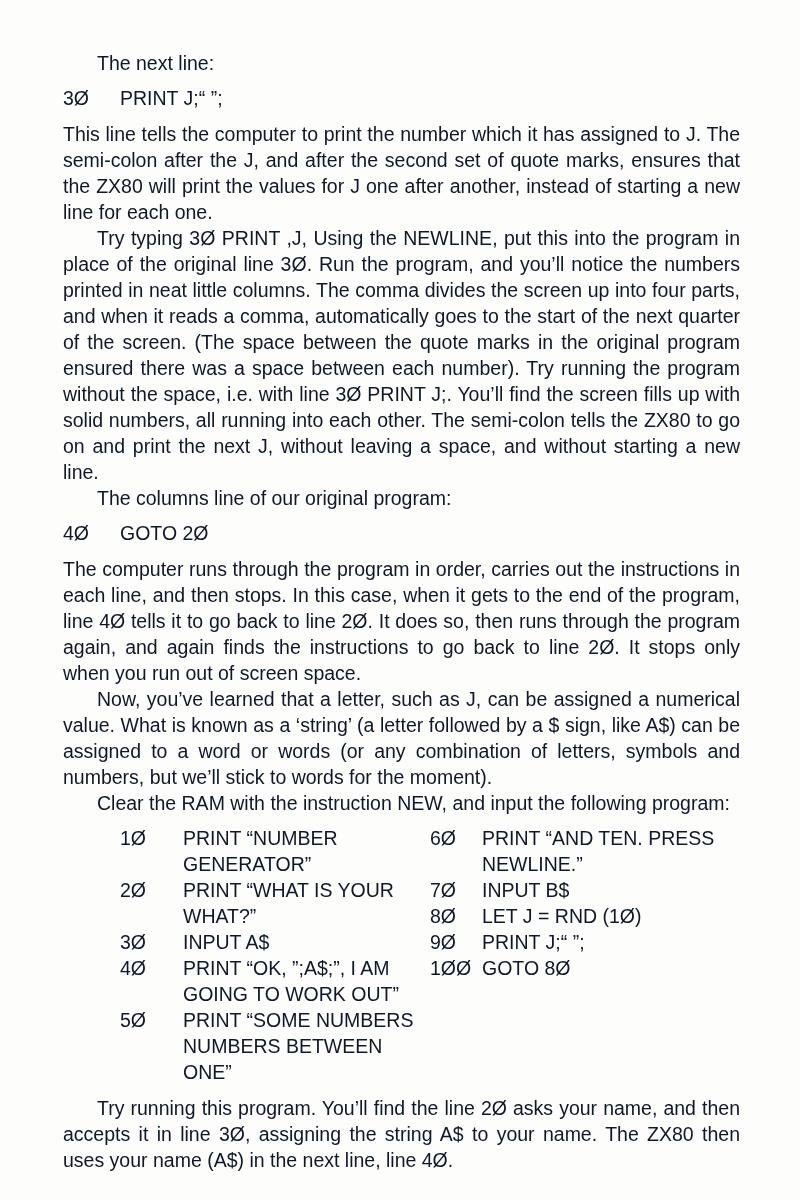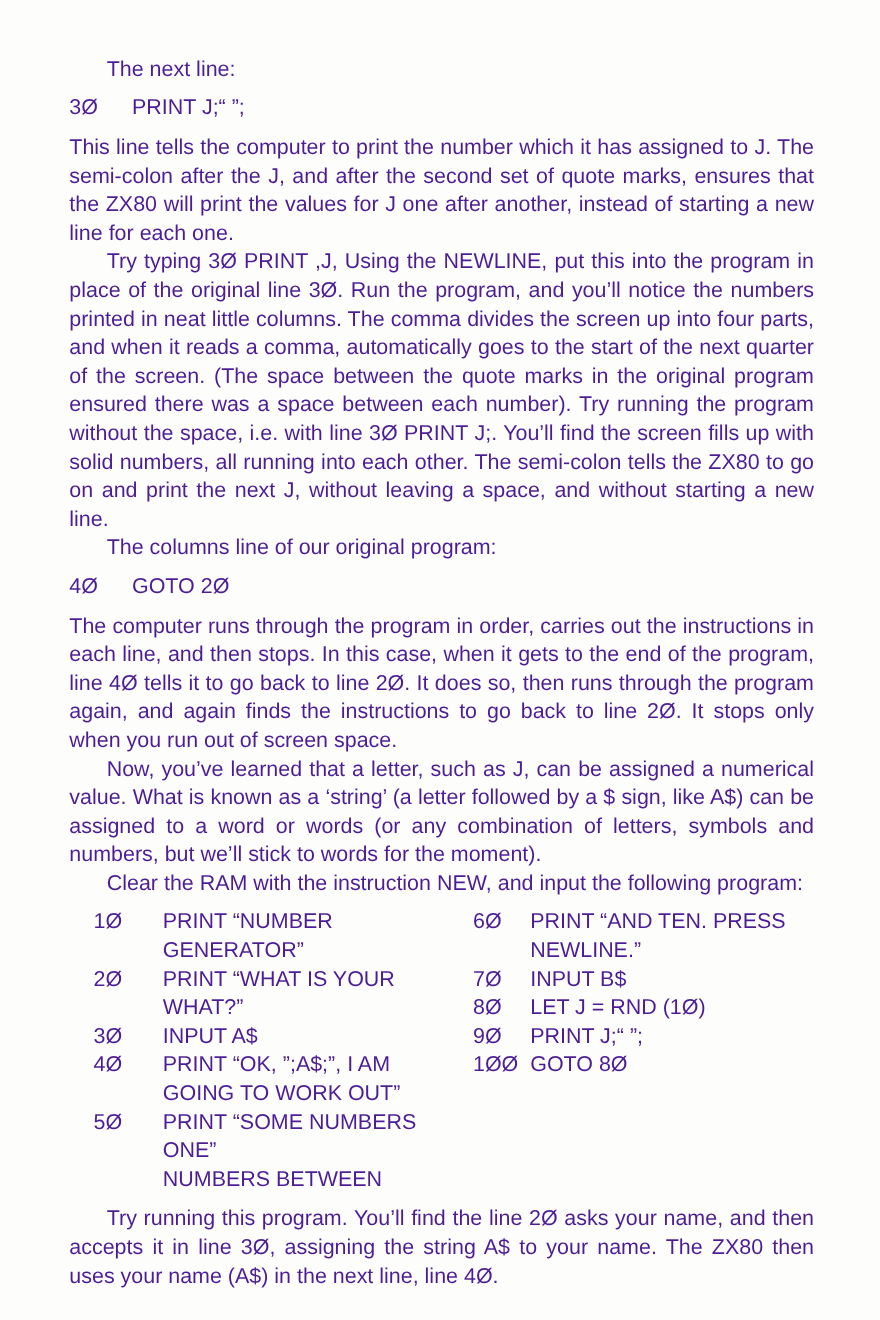--- a/index.html
+++ b/index.html
@@ -1,21 +1,21 @@
 <!DOCTYPE html>
 <html><head>
 <meta charset="utf-8">
 <style>
   html, body { margin:0; padding:0; background:#ffffff; }
   .page {
     position: relative;
     width: 800px;
     height: 1200px;
     background: #fdfdfb;
-    color: #4c1d95;
+    color: #0f172a;
     font-family: "Liberation Sans", sans-serif;
     font-size: 19.5px;
     line-height: 26px;
     box-sizing: border-box;
     padding: 50px 60px 0 63px;
     overflow: hidden;
   }
   p.body {
     margin: 0;
     text-align: justify;
@@ -28,21 +28,21 @@
   }
   .codeline .lnum { width: 57px; flex: none; }
   .listing {
     display: flex;
     margin-top: 9px;
     margin-bottom: 10px;
   }
   .listing .col-left  { width: 367px; flex: none; padding-left: 22px; box-sizing: border-box; }
   .listing .col-right { flex: 1; }
   .prog-entry { display: flex; }
-  .col-left  .prog-num { width: 63px; flex: none; }
+  .col-left  .prog-num { width: 63px; flex: none; margin-left: 35px; }
   .col-right .prog-num { width: 52px; flex: none; }
   .prog-body { flex: 1; white-space: nowrap; }
   .footer {
     margin-top: 22px;
     text-align: right;
     font-weight: bold;
     font-size: 17.5px;
   }
 </style>
 </head>
@@ -106,22 +106,22 @@
         <div class="prog-body">
           <div>PRINT “OK, ”;A$;”, I AM</div>
           <div>GOING TO WORK OUT”</div>
         </div>
       </div>
 
       <div class="prog-entry">
         <div class="prog-num">5Ø</div>
         <div class="prog-body">
           <div>PRINT “SOME NUMBERS</div>
+          <div>NUMBERS BETWEEN</div>
           <div>ONE”</div>
-          <div>NUMBERS BETWEEN</div>
         </div>
       </div>
 
     </div>
 
     <div class="col-right">
 
       <div class="prog-entry">
         <div class="prog-num">6Ø</div>
         <div class="prog-body">

